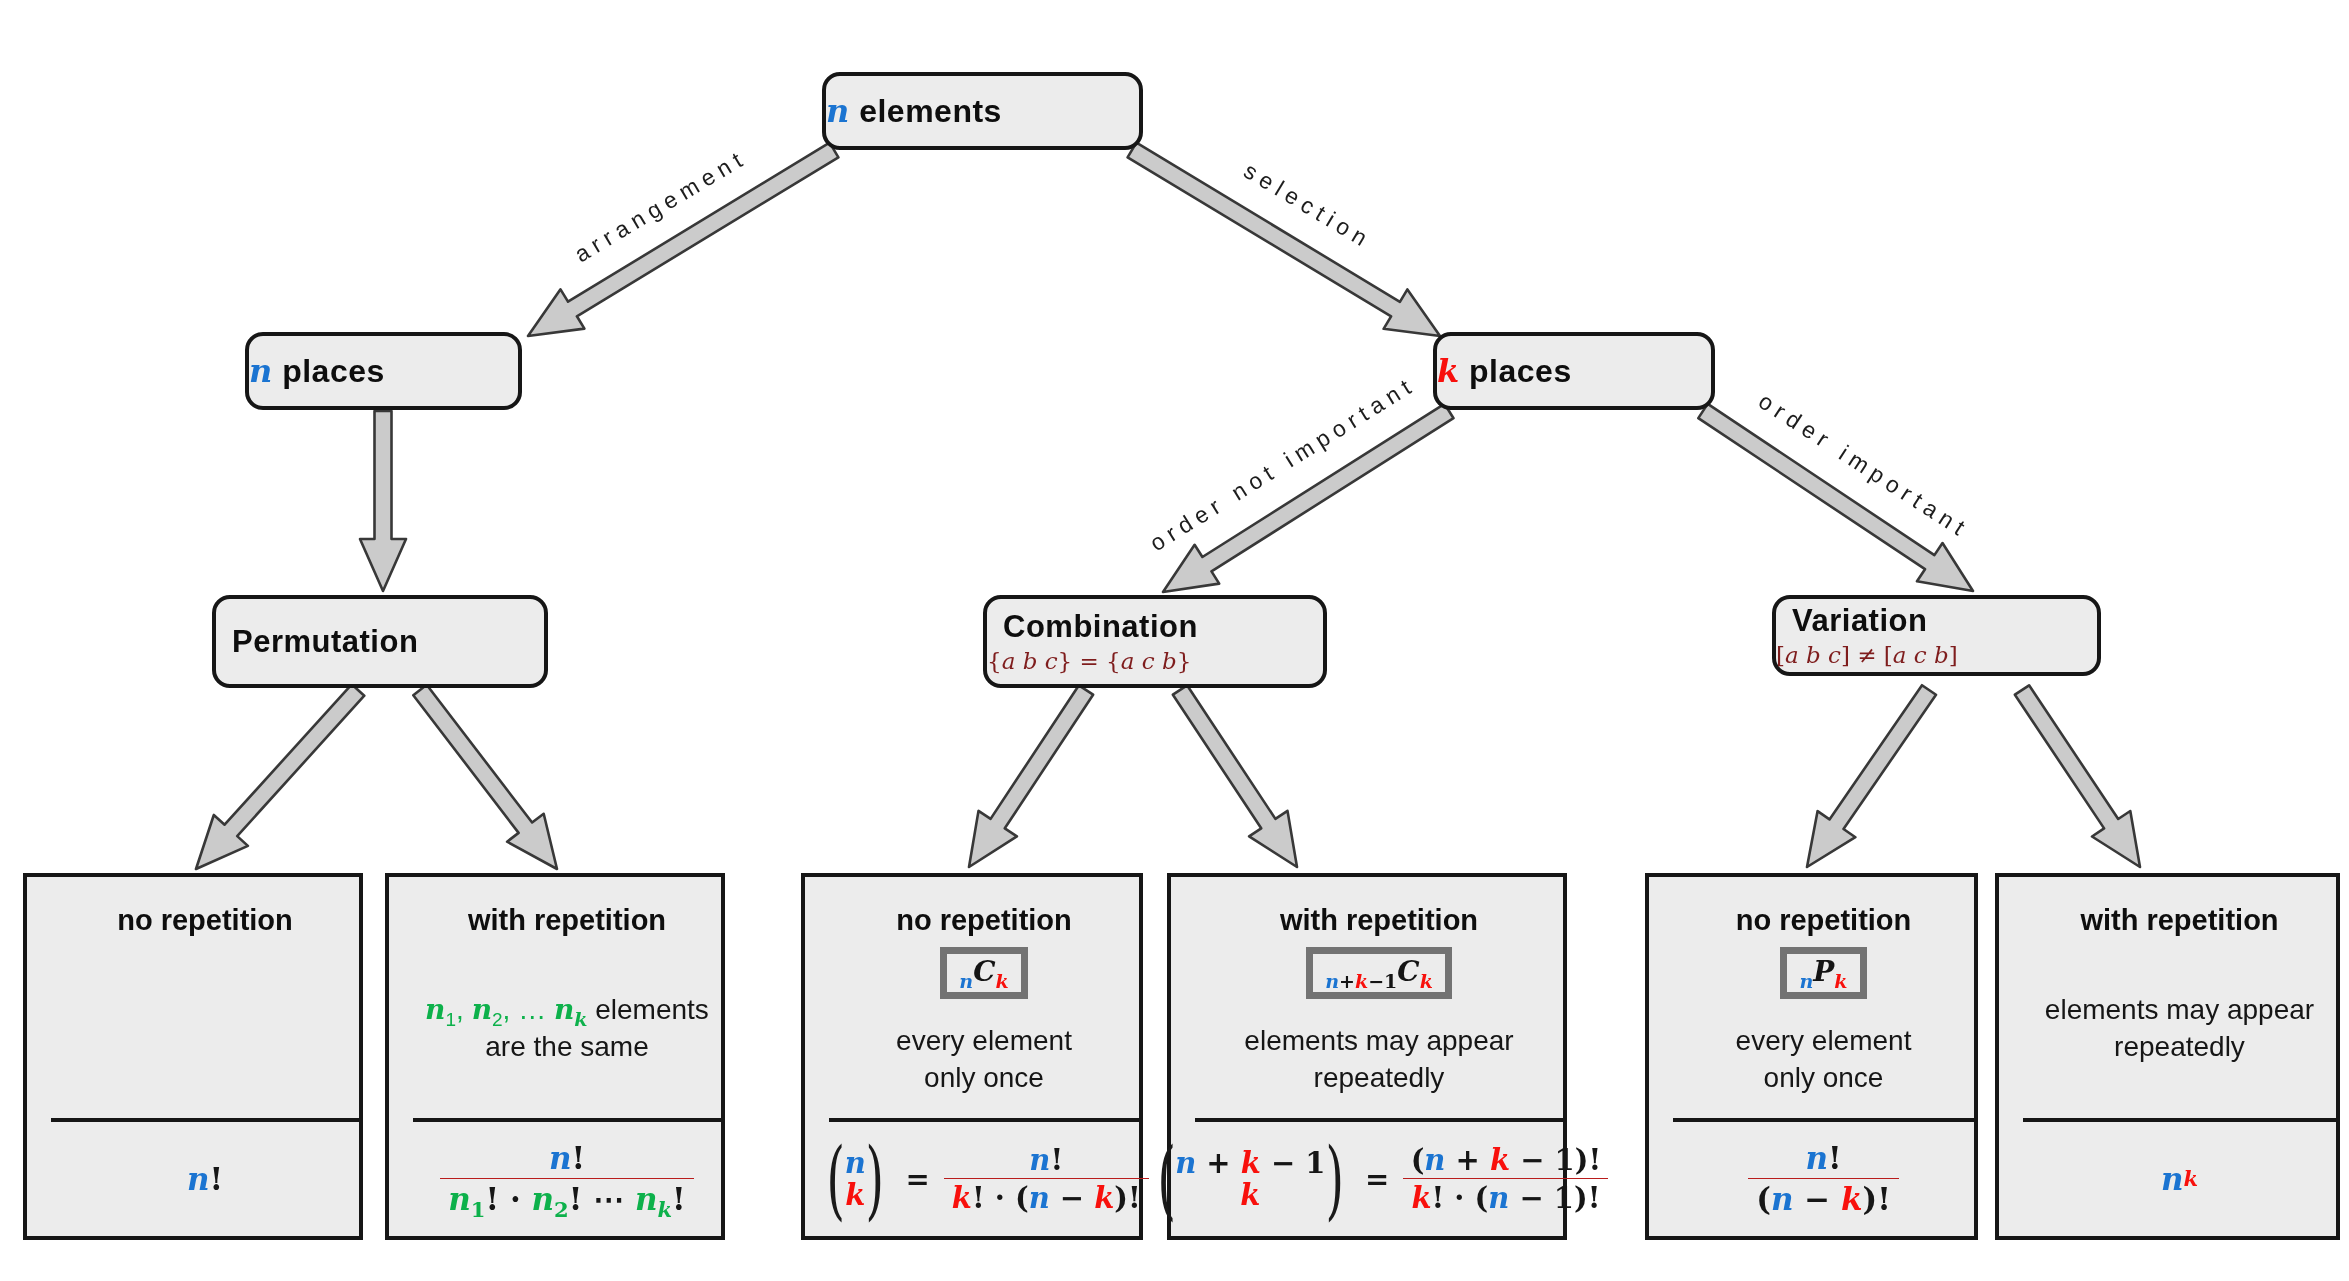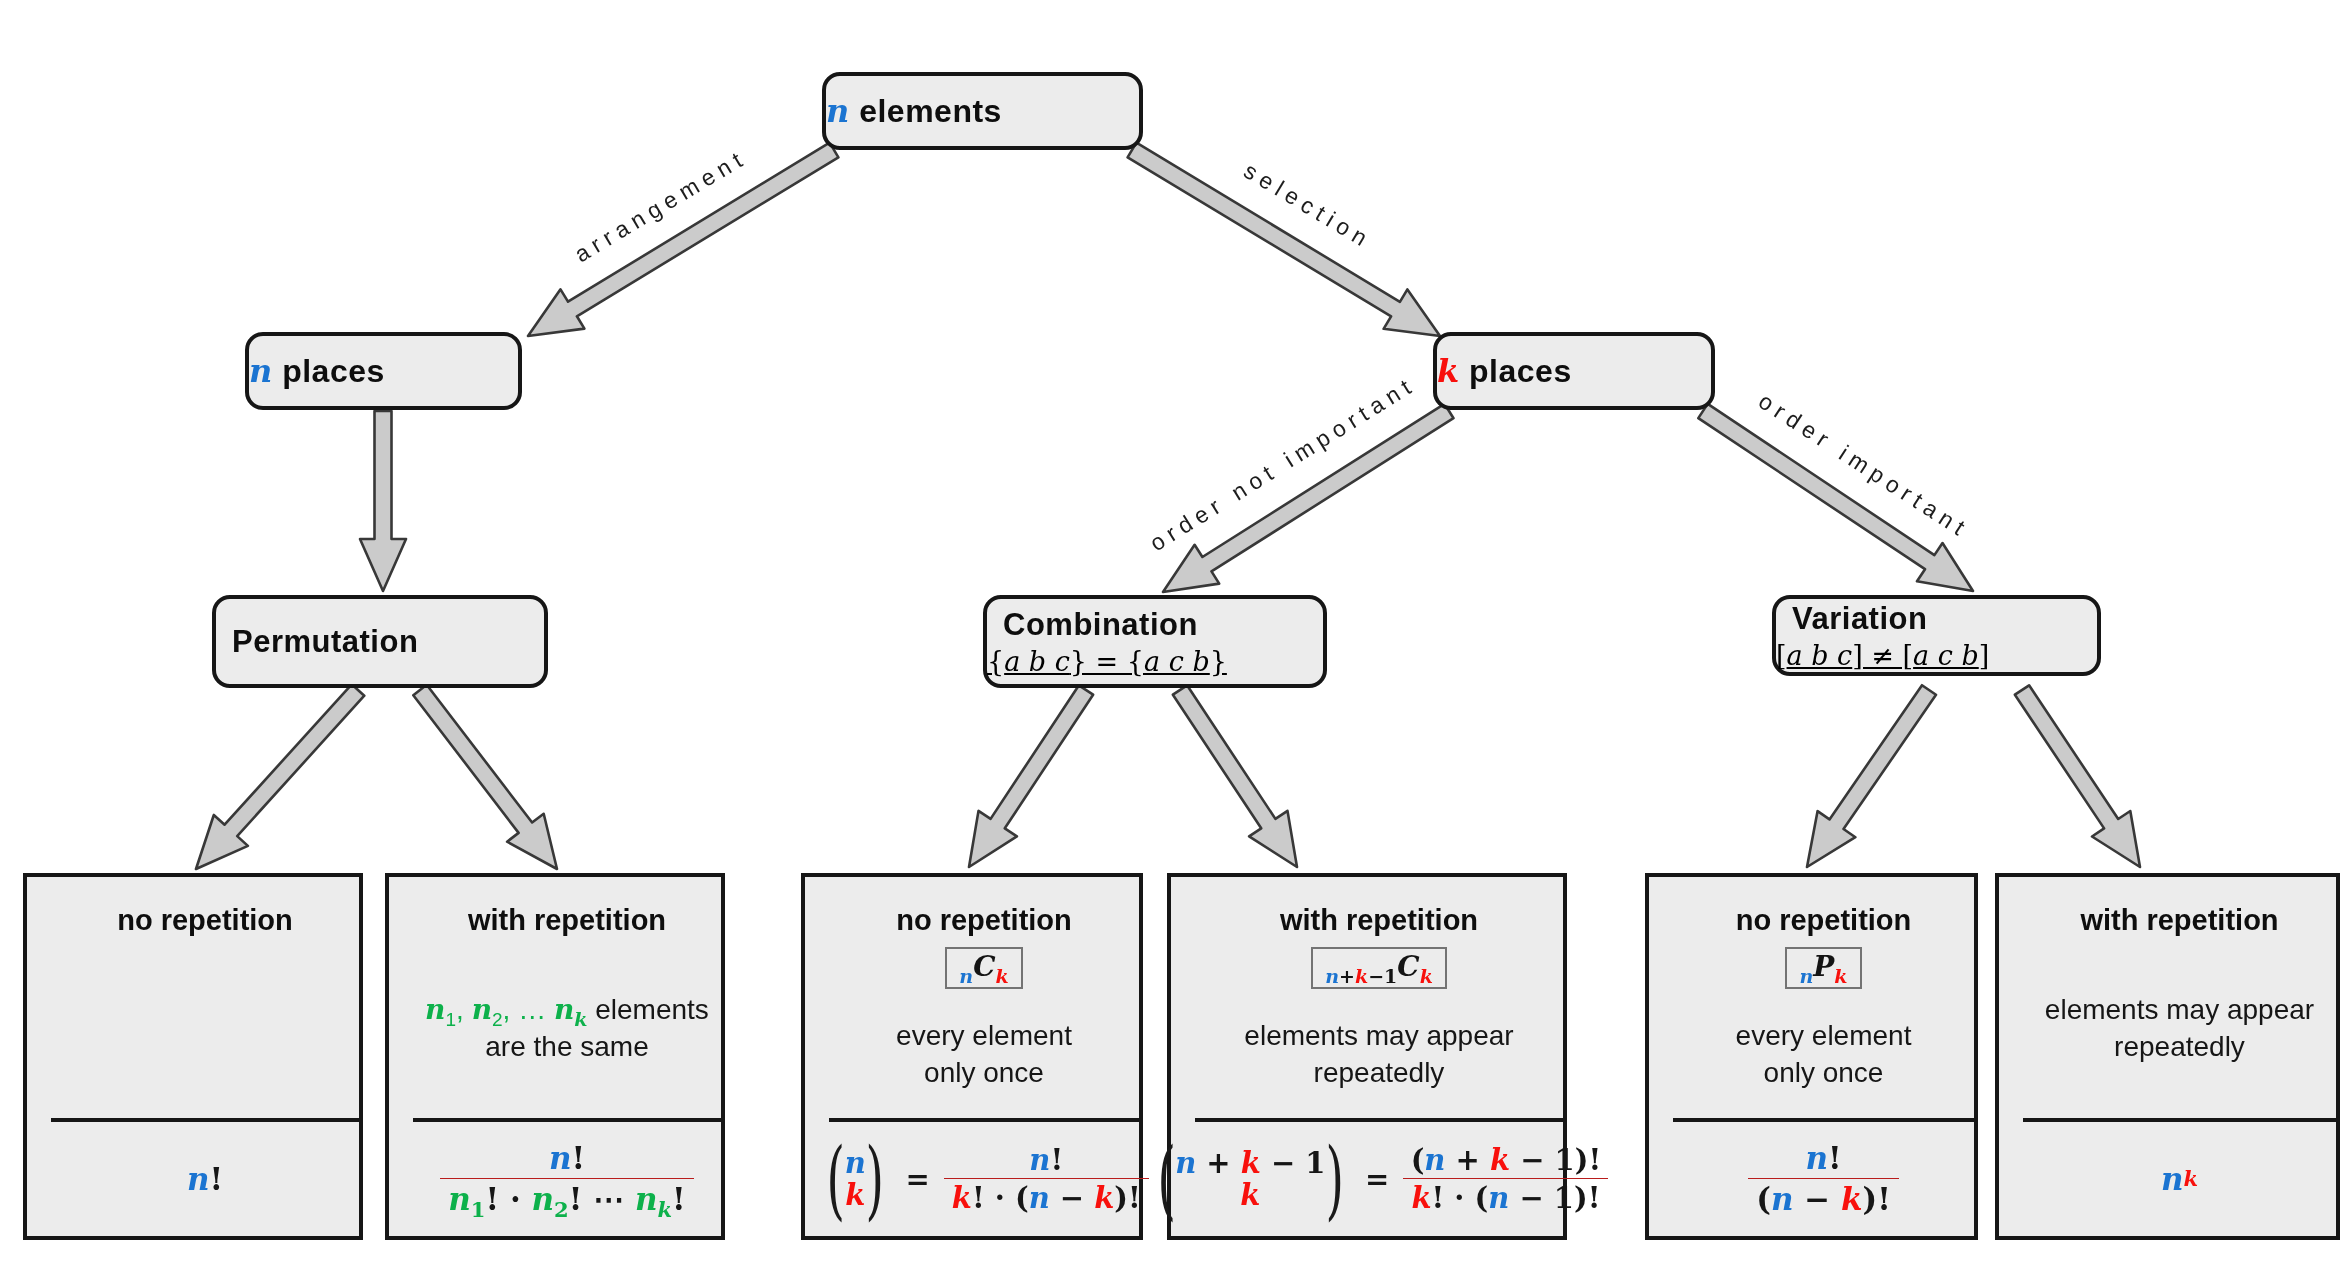--- a/index.html
+++ b/index.html
@@ -9,31 +9,31 @@
   svg.arrow-layer{position:absolute;left:0;top:0;z-index:1;}
   .arrow-poly{fill:var(--arrow_fill);stroke:var(--arrow_stroke);stroke-width:2.6;stroke-linejoin:round;}
 
   .node{position:absolute;z-index:2;background:var(--box_fill);
         border:4px solid var(--box_border);box-sizing:border-box;
         display:flex;flex-direction:column;align-items:flex-start;justify-content:center;
         text-align:center;}
   .round{border-radius:18px;}
   .node-title{font-weight:700;font-size:32px;color:#0e0e0e;letter-spacing:.5px;}
   .mid .node-title{font-size:31px;margin-left:16px;}
-  .node-sub{font-family:"DejaVu Serif",serif;font-size:27px;color:#000000;margin-top:3px;text-decoration:underline;}
+  .node-sub{font-family:"DejaVu Serif",serif;font-size:23px;color:#7f1d1d;margin-top:3px;}
 
   .edge-label{position:absolute;z-index:3;white-space:nowrap;
               font-size:23px;letter-spacing:6px;color:#1d1d1d;}
 
   
   .leaf{border-radius:0;justify-content:flex-start;align-items:stretch;padding-left:24px;}
   .leaf-top{height:241px;display:flex;flex-direction:column;align-items:center;}
   .leaf-heading{font-weight:700;font-size:29px;color:#0e0e0e;margin-top:27px;}
   .leaf-body{margin:auto 0;font-size:28px;line-height:37px;color:#161616;}
-  .badge{margin-top:10px;border:2px solid #737373;padding:2px 12px 4px;
+  .badge{margin-top:10px;border:7px solid #737373;padding:2px 12px 4px;
          font-family:"DejaVu Serif",serif;font-weight:700;font-size:28px;color:#141414;line-height:1.15;}
   .leaf-bottom{border-top:4px solid var(--box_border);flex:1;
                display:flex;align-items:center;justify-content:center;}
 
   
   .formula{font-family:"DejaVu Serif",serif;font-weight:700;font-size:31px;color:#161616;
            display:flex;align-items:center;justify-content:center;}
   .formula.small{font-size:29px;}
   .seg{white-space:pre;}
   .seg.i{font-family:"DejaVu Serif",serif;font-style:italic;}

